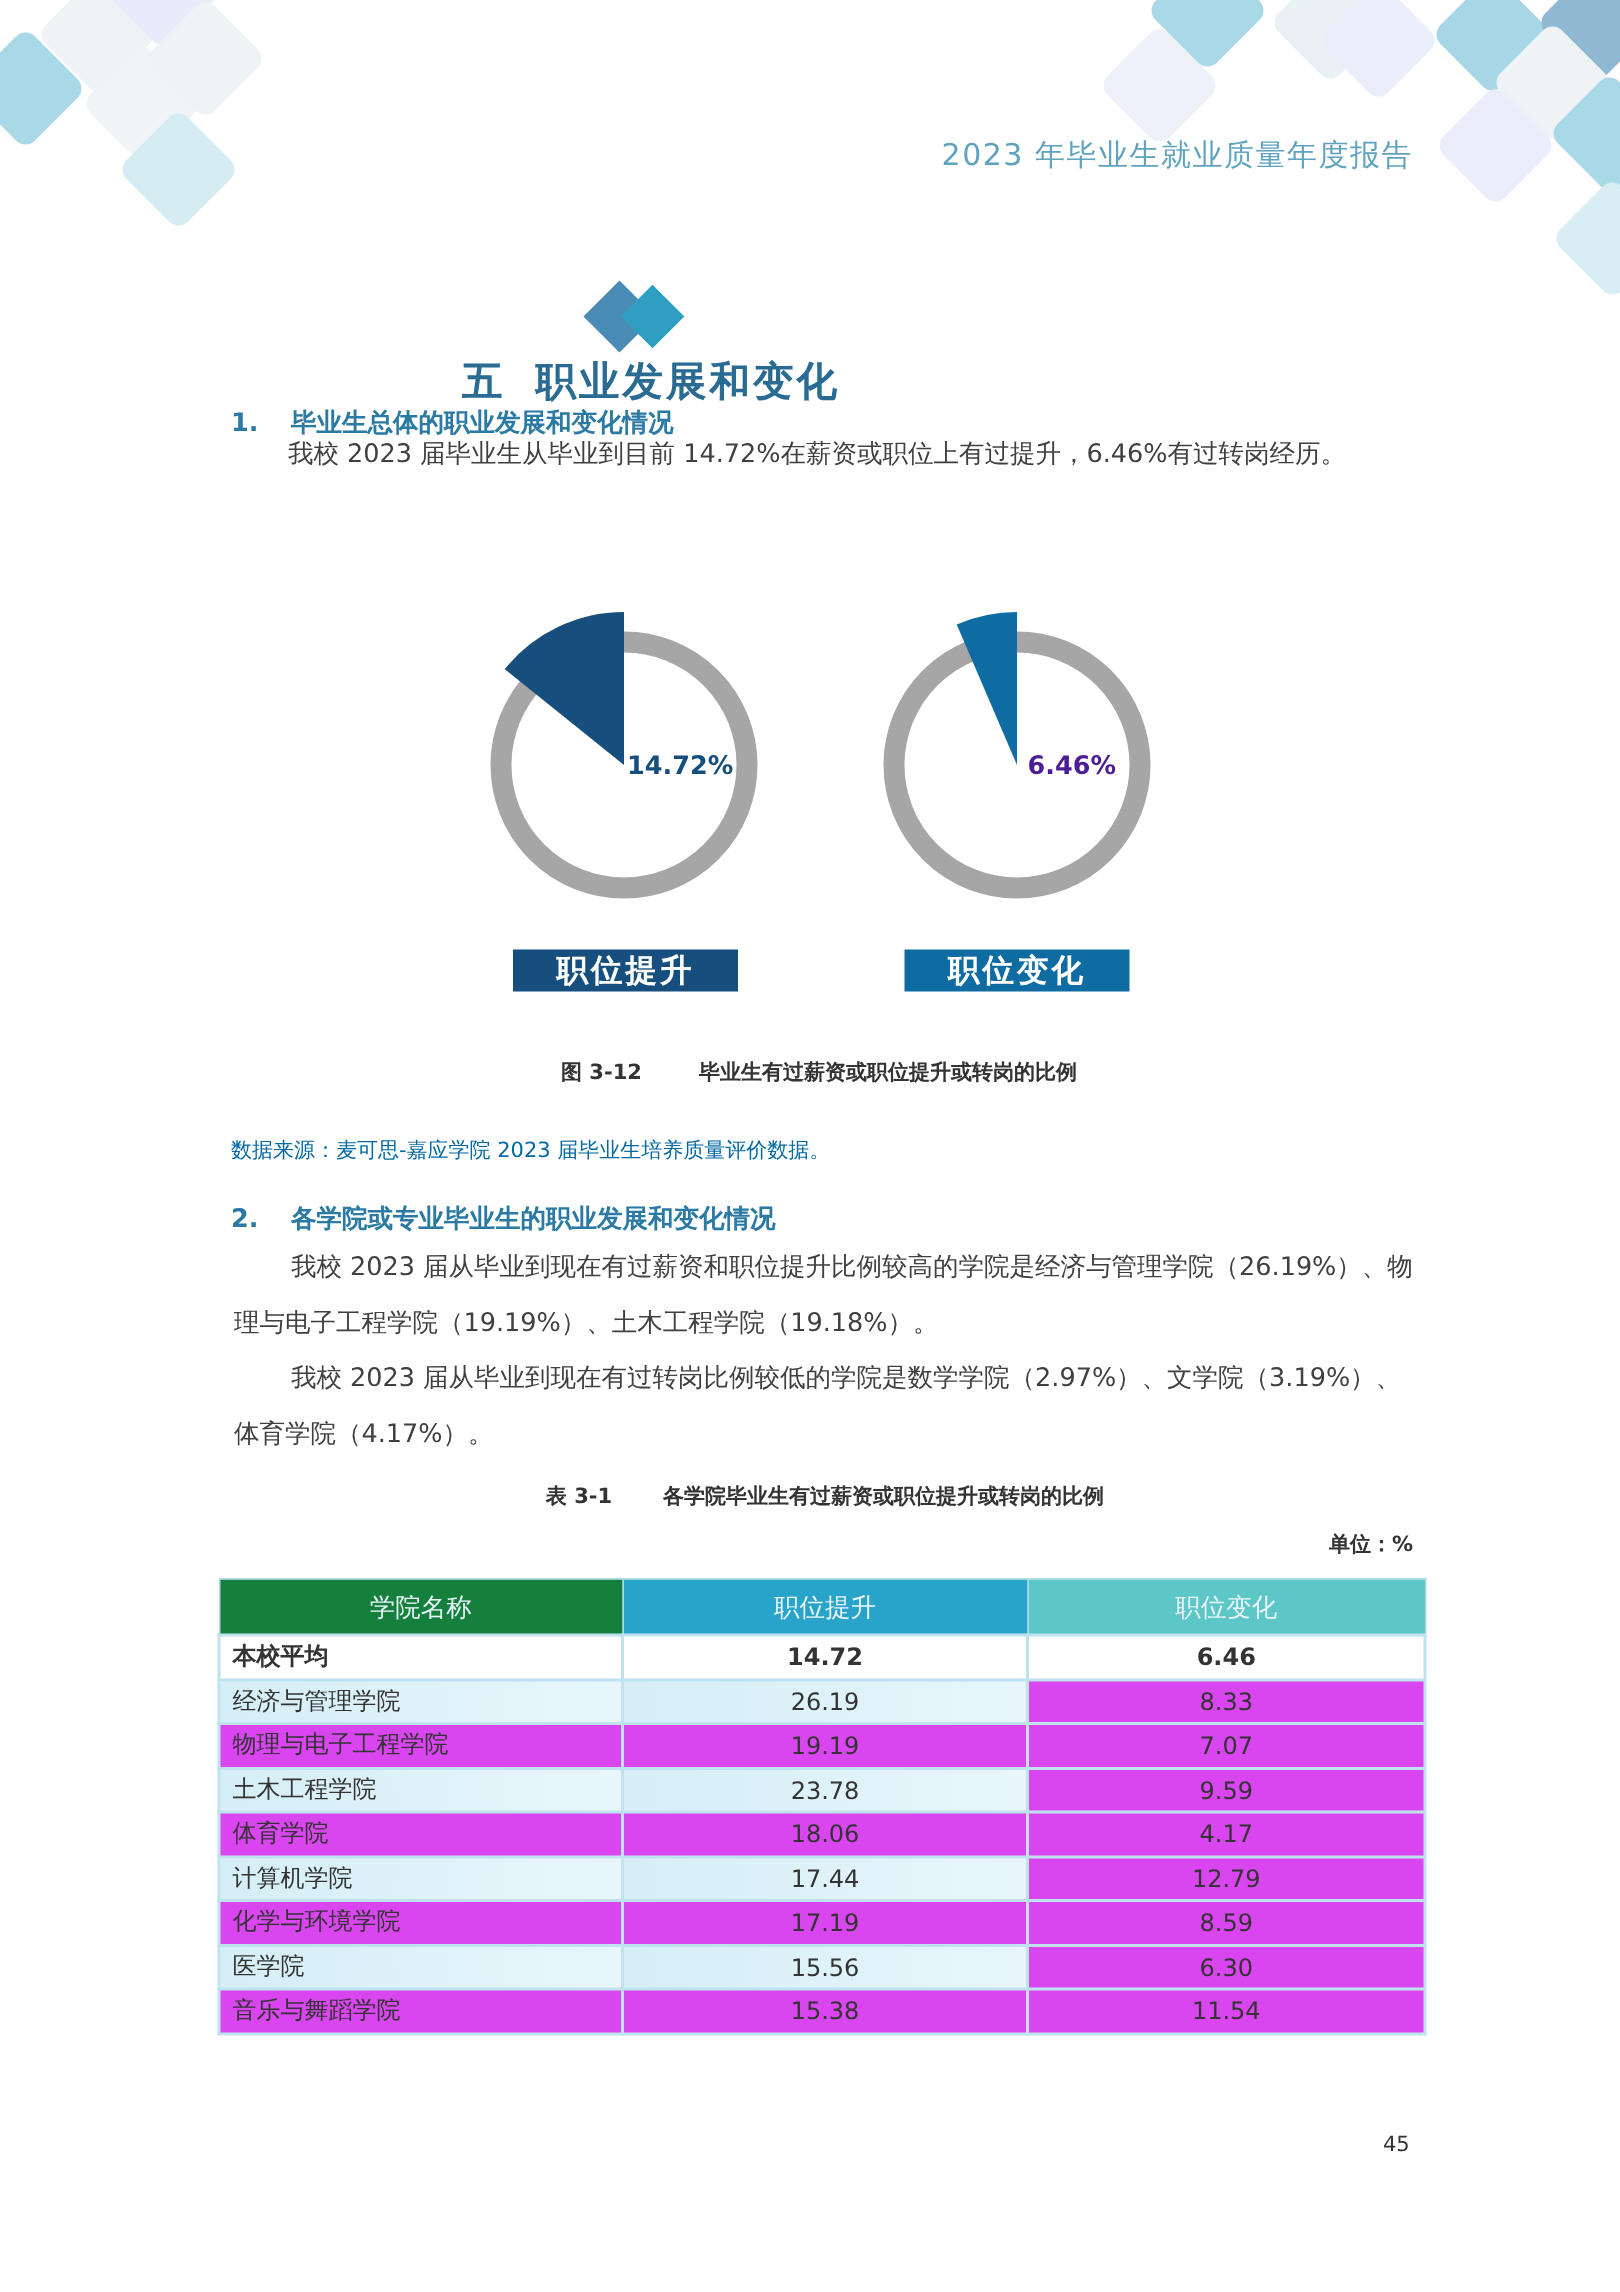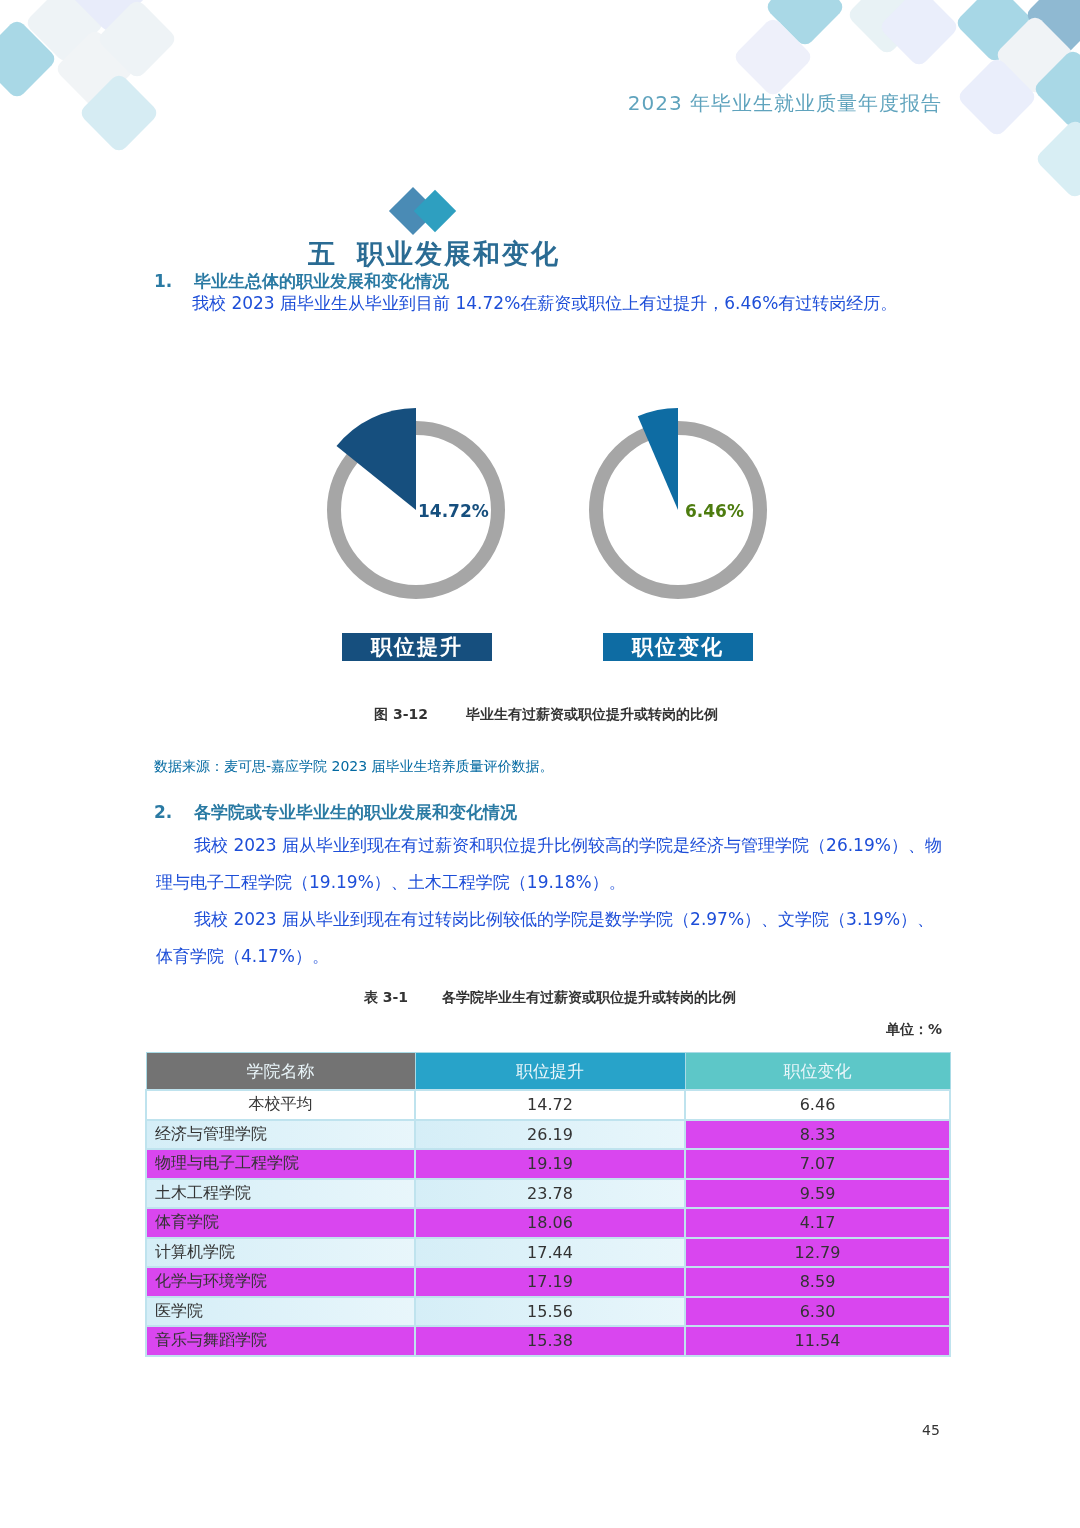--- a/index.html
+++ b/index.html
@@ -8,39 +8,39 @@
   .tile { position: absolute; width: 58px; height: 58px; border-radius: 9px; transform: rotate(45deg); }
   .running-header { position: absolute; top: 90px; right: 138px; font-size: 20px; color: #5fa3bd; letter-spacing: 1px; }
   .chapter-title { position: absolute; top: 186px; left: 308px; display: flex; align-items: center; flex-direction: column; }
   .chapter-icon { position: relative; width: 70px; height: 50px; margin-right: 18px; }
   .chapter-icon .d1 { position: absolute; left: 6px; top: 8px; width: 34px; height: 34px; background: #4a8bb5; transform: rotate(45deg); }
   .chapter-icon .d2 { position: absolute; left: 30px; top: 10px; width: 30px; height: 30px; background: #2e9fc0; transform: rotate(45deg); }
   .chapter-text { font-size: 27px; color: #2a6b93; font-weight: bold; letter-spacing: 2px; }
   .chapter-text .num { margin-right: 20px; }
   .sec-heading { position: absolute; left: 154px; font-size: 17px; color: #2a7aa3; font-weight: bold; }
   .sec-heading .idx { display: inline-block; width: 40px; }
-  .para { position: absolute; left: 154px; width: 788px; font-size: 17px; color: #1d4ed8; line-height: 37px; }
+  .para { position: absolute; left: 154px; width: 788px; font-size: 17px; color: #404040; line-height: 37px; }
   .indent { text-indent: 38px; }
   .pie-label { position: absolute; font-weight: bold; font-size: 17px; }
   .pie-caption { position: absolute; height: 28px; color: #fff; font-weight: bold; font-size: 21px; text-align: center; line-height: 28px; letter-spacing: 2px; }
   .fig-caption { position: absolute; top: 706px; left: 0; width: 1080px; text-align: center; font-size: 14px; font-weight: bold; color: #333; }
   .fig-caption .lab { margin-right: 38px; padding-left: 12px; }
   .source { position: absolute; top: 758px; left: 154px; font-size: 14px; color: #0369a1; }
   .tbl-caption { position: absolute; top: 989px; left: 0; width: 1100px; text-align: center; font-size: 14px; font-weight: bold; color: #333; }
   .tbl-caption .lab { margin-right: 34px; }
   .unit { position: absolute; top: 1021px; right: 138px; font-size: 14px; font-weight: bold; color: #333; }
   table.data { position: absolute; top: 1052px; left: 145px; width: 806px; border-collapse: collapse; font-size: 16px; }
   table.data th { height: 34px; color: #eaf6fa; font-weight: normal; font-size: 17px; border: 1px solid #a9dbe6; }
-  table.data th.c0 { background: #737373; width: 266px; }
+  table.data th.c0 { background: #15803d; width: 266px; }
   table.data th.c1 { background: #28a3c9; width: 267px; }
   table.data th.c2 { background: #5dc7c8; }
   table.data td { height: 27.5px; border: 2px solid #bfe3ee; padding: 0 8px; color: #333; }
   table.data td.name { text-align: left; }
   table.data td.num { text-align: center; }
-  table.data tr.avg td { font-weight: normal; background: #ffffff; text-align: center; }
+  table.data tr.avg td { font-weight: bold; background: #ffffff; }
   table.data tr.stripe td.name, table.data tr.stripe td.c1 { background: linear-gradient(90deg, #d5eef7, #e8f6fb); }
   table.data tr.stripe td.c2 { background: #d946ef; }
   table.data tr.plain td { background: #d946ef; }
   .page-number { position: absolute; top: 1422px; left: 922px; font-size: 14px; color: #333; }
 </style>
 </head>
 <body>
 
 <div>
   <div class="tile" style="left:-12px;top:30px;background:#a9d8e6;"></div>
@@ -87,21 +87,21 @@
   </svg>
   <div class="pie-label" style="left:418px;top:501px;color:#164f7e;">14.72%</div>
   <div class="pie-caption" style="left:342px;top:633px;width:150px;background:#164f7e;">职位提升</div>
 </div>
 
 <div>
   <svg style="position:absolute;left:580px;top:400px;" width="200" height="210" viewBox="0 0 200 210">
     <circle cx="98" cy="110" r="82" fill="none" stroke="#a6a6a6" stroke-width="14"></circle>
     <path d="M98,110 L98,8 A102,102 0 0,0 57.8,16.3 Z" fill="#0e6ca3"></path>
   </svg>
-  <div class="pie-label" style="left:685px;top:501px;color:#4d7c0f;">6.46%</div>
+  <div class="pie-label" style="left:685px;top:501px;color:#4c1d95;">6.46%</div>
   <div class="pie-caption" style="left:603px;top:633px;width:150px;background:#0e6ca3;">职位变化</div>
 </div>
 
 <div class="fig-caption">
   <span class="lab">图 3-12</span><span>毕业生有过薪资或职位提升或转岗的比例</span>
 </div>
 <div class="source">数据来源：麦可思-嘉应学院 2023 届毕业生培养质量评价数据。</div>
 
 <div class="sec-heading" style="top:801px;">
   <span class="idx">2.</span><span>各学院或专业毕业生的职业发展和变化情况</span>

